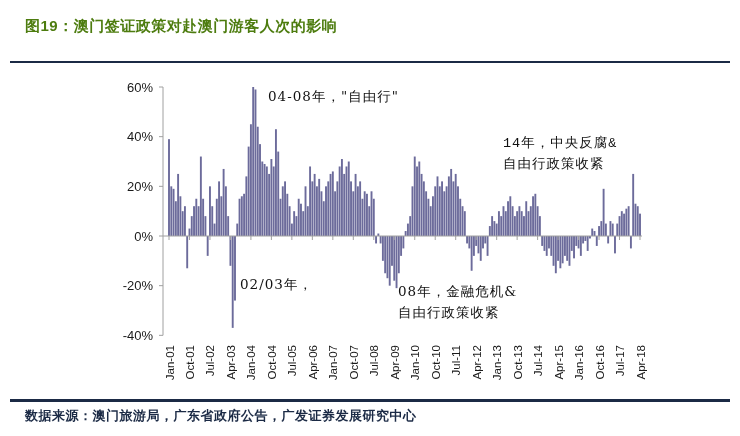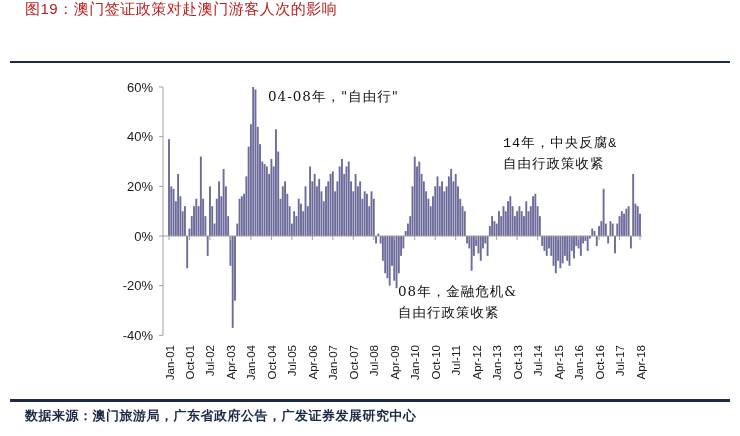--- a/index.html
+++ b/index.html
@@ -1,22 +1,22 @@
 <!DOCTYPE html>
 <html><head>
 <meta charset="utf-8">
 <style>
   html,body{margin:0;padding:0;}
   body{
     width:740px;height:436px;background:#ffffff;position:relative;overflow:hidden;
     font-family:"Liberation Sans","DejaVu Sans",sans-serif;
   }
   .figure-title{
-    position:absolute;left:25px;top:0;
-    font-size:15px;font-weight:normal;color:#b91c1c;letter-spacing:0.5px;
+    position:absolute;left:25px;top:17px;
+    font-size:15px;font-weight:bold;color:#4d7c0f;letter-spacing:0.5px;
   }
   .rule{position:absolute;left:10px;width:720px;background:#1b2a45;}
   .rule-top{top:61px;height:2px;}
   .rule-bottom{top:399px;height:3px;}
   .chart-svg{position:absolute;left:0;top:0;}
   .ann{
     position:absolute;
     font-family:"DejaVu Serif","Liberation Serif",serif;
     font-size:13.5px;line-height:21px;color:#111111;letter-spacing:1px;
     white-space:nowrap;
@@ -316,20 +316,21 @@
     <div class="ann ann1">
       <div>04-08年，"自由行"</div>
     </div>
 
     <div class="ann ann2">
       <div>14年，中央反腐&amp;</div>
       <div>自由行政策收紧</div>
     </div>
 
     <div class="ann ann3">
+      <div>02/03年，</div>
     </div>
 
     <div class="ann ann4">
       <div>08年，金融危机&amp;</div>
       <div>自由行政策收紧</div>
     </div>
   </div>
 
   <div class="rule rule-bottom"></div>
 

